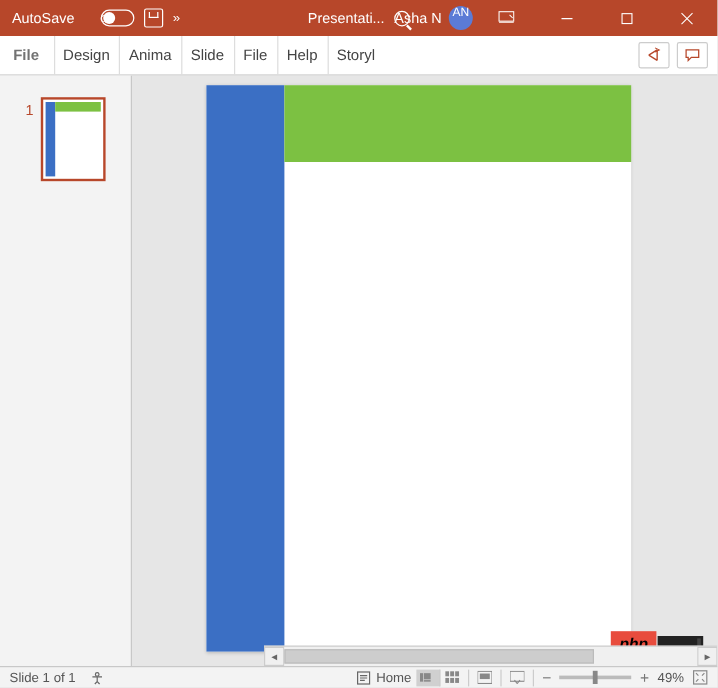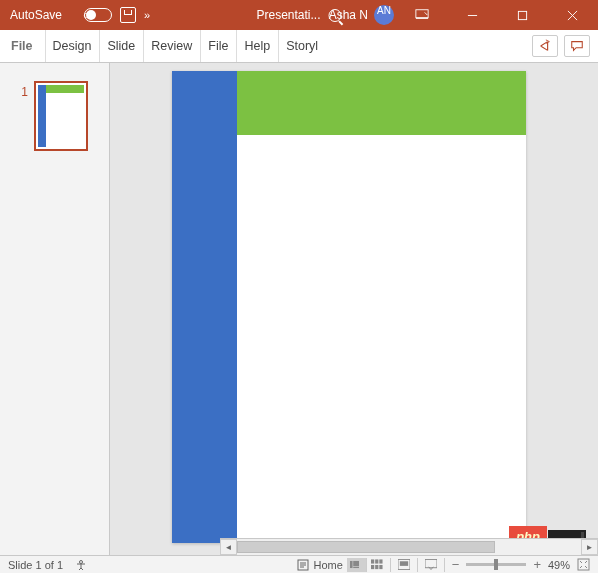--- a/index.html
+++ b/index.html
@@ -36,21 +36,21 @@
 .thumb { width: 54px; height: 70px; background: #fff; border: 2px solid #b7472a; position: relative; }
 .thumb .blue { position: absolute; left: 2px; top: 2px; bottom: 2px; width: 8px; background: #3b6fc4; }
 .thumb .green { position: absolute; left: 10px; top: 2px; right: 2px; height: 8px; background: #7cc142; }
 
 .canvas { flex: 1; position: relative; overflow: hidden; }
 .slide { position: absolute; left: 62px; top: 8px; width: 354px; height: 472px; background: #fff; box-shadow: 0 1px 3px rgba(0,0,0,0.2); }
 .slide .blue { position: absolute; left: 0; top: 0; bottom: 0; width: 65px; background: #3b6fc4; }
 .slide .green { position: absolute; left: 65px; top: 0; right: 0; height: 64px; background: #7cc142; }
 
 .php-badge { position: absolute; right: 12px; bottom: 8px; display: flex; align-items: center; }
-.php-badge .php { background: #e84c3d; color: #fef9c3; font-weight: bold; font-style: italic; font-size: 13px; padding: 3px 7px; }
+.php-badge .php { background: #e84c3d; color: #000000; font-weight: bold; font-style: italic; font-size: 13px; padding: 3px 7px; }
 .php-badge .cn { background: #222; width: 38px; height: 14px; margin-left: 1px; position: relative; }
 .php-badge .cn::after { content: ""; position: absolute; right: 2px; top: 2px; width: 3px; height: 10px; background: #444; }
 
 .hscroll { position: absolute; left: 110px; right: 0; bottom: 0; height: 17px; background: #f0f0f0; border-top: 1px solid #c8c8c8; display: flex; }
 .scrollbtn { width: 17px; height: 16px; background: #f0f0f0; border: 1px solid #ccc; display: flex; align-items: center; justify-content: center; font-size: 8px; color: #666; }
 .scrolltrack { flex: 1; position: relative; background: #f0f0f0; }
 .scrollthumb { position: absolute; left: 0; top: 2px; bottom: 2px; width: 75%; background: #cdcdcd; border: 1px solid #bbb; }
 
 .statusbar { height: 18px; background: #f3f3f3; border-top: 1px solid #c8c8c8; display: flex; align-items: center; font-size: 11px; color: #555; padding: 0 8px; gap: 12px; }
 .sb-right { margin-left: auto; display: flex; align-items: center; gap: 7px; }
@@ -113,24 +113,24 @@
 </div>
 
 <div class="ribbon">
   <div class="tab file">
       <span>File</span>
     </div>
   <div class="tab">
       <span>Design</span>
     </div>
   <div class="tab">
+      <span>Anima</span>
+    </div>
+  <div class="tab">
       <span>Slide</span>
-    </div>
-  <div class="tab">
-      <span>Review</span>
     </div>
   <div class="tab">
       <span>File</span>
     </div>
   <div class="tab">
       <span>Help</span>
     </div>
   <div class="tab">
       <span>Storyl</span>
     </div>

